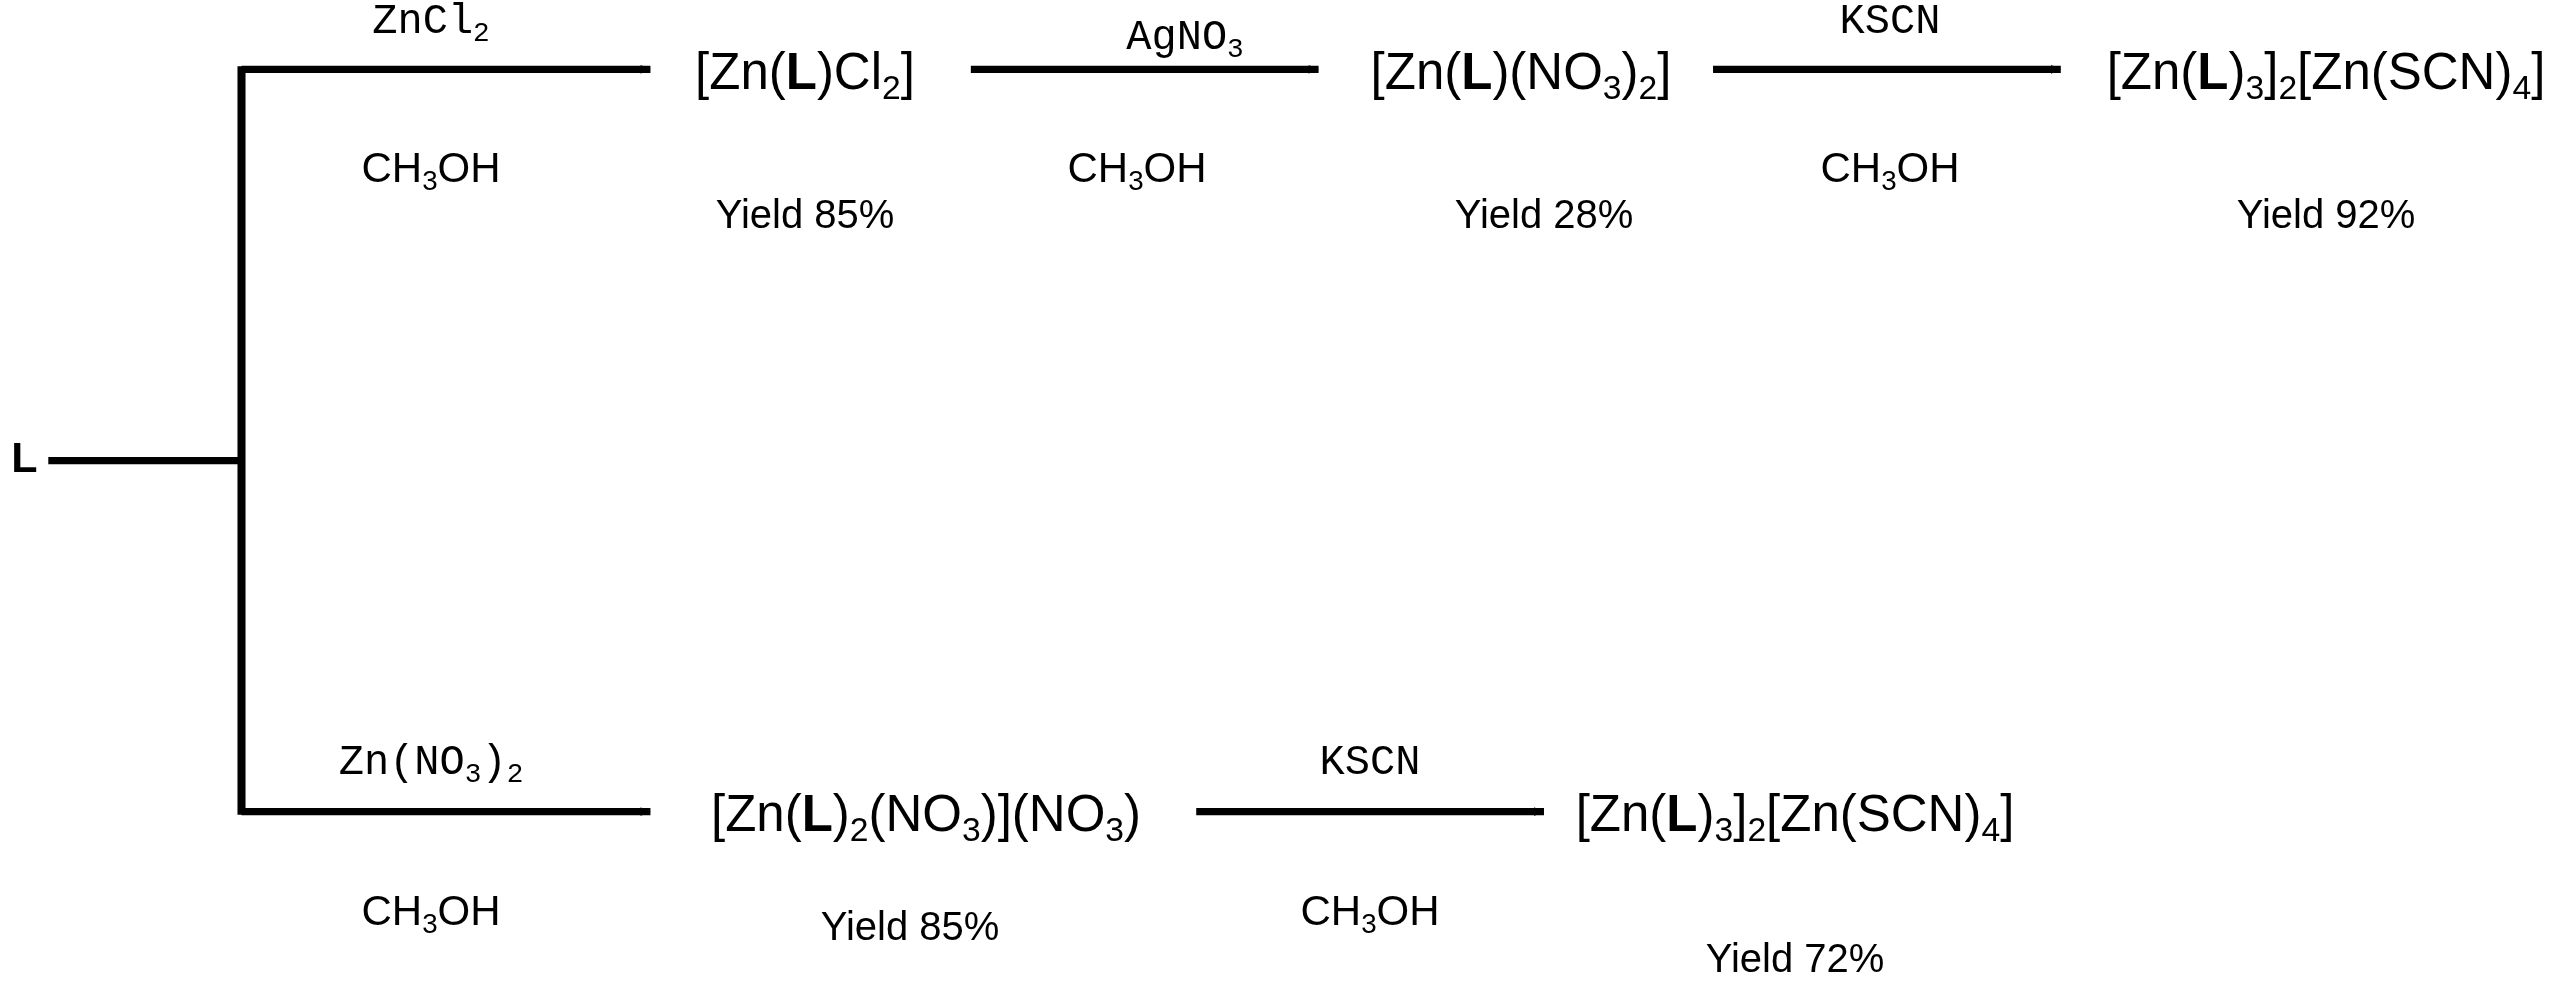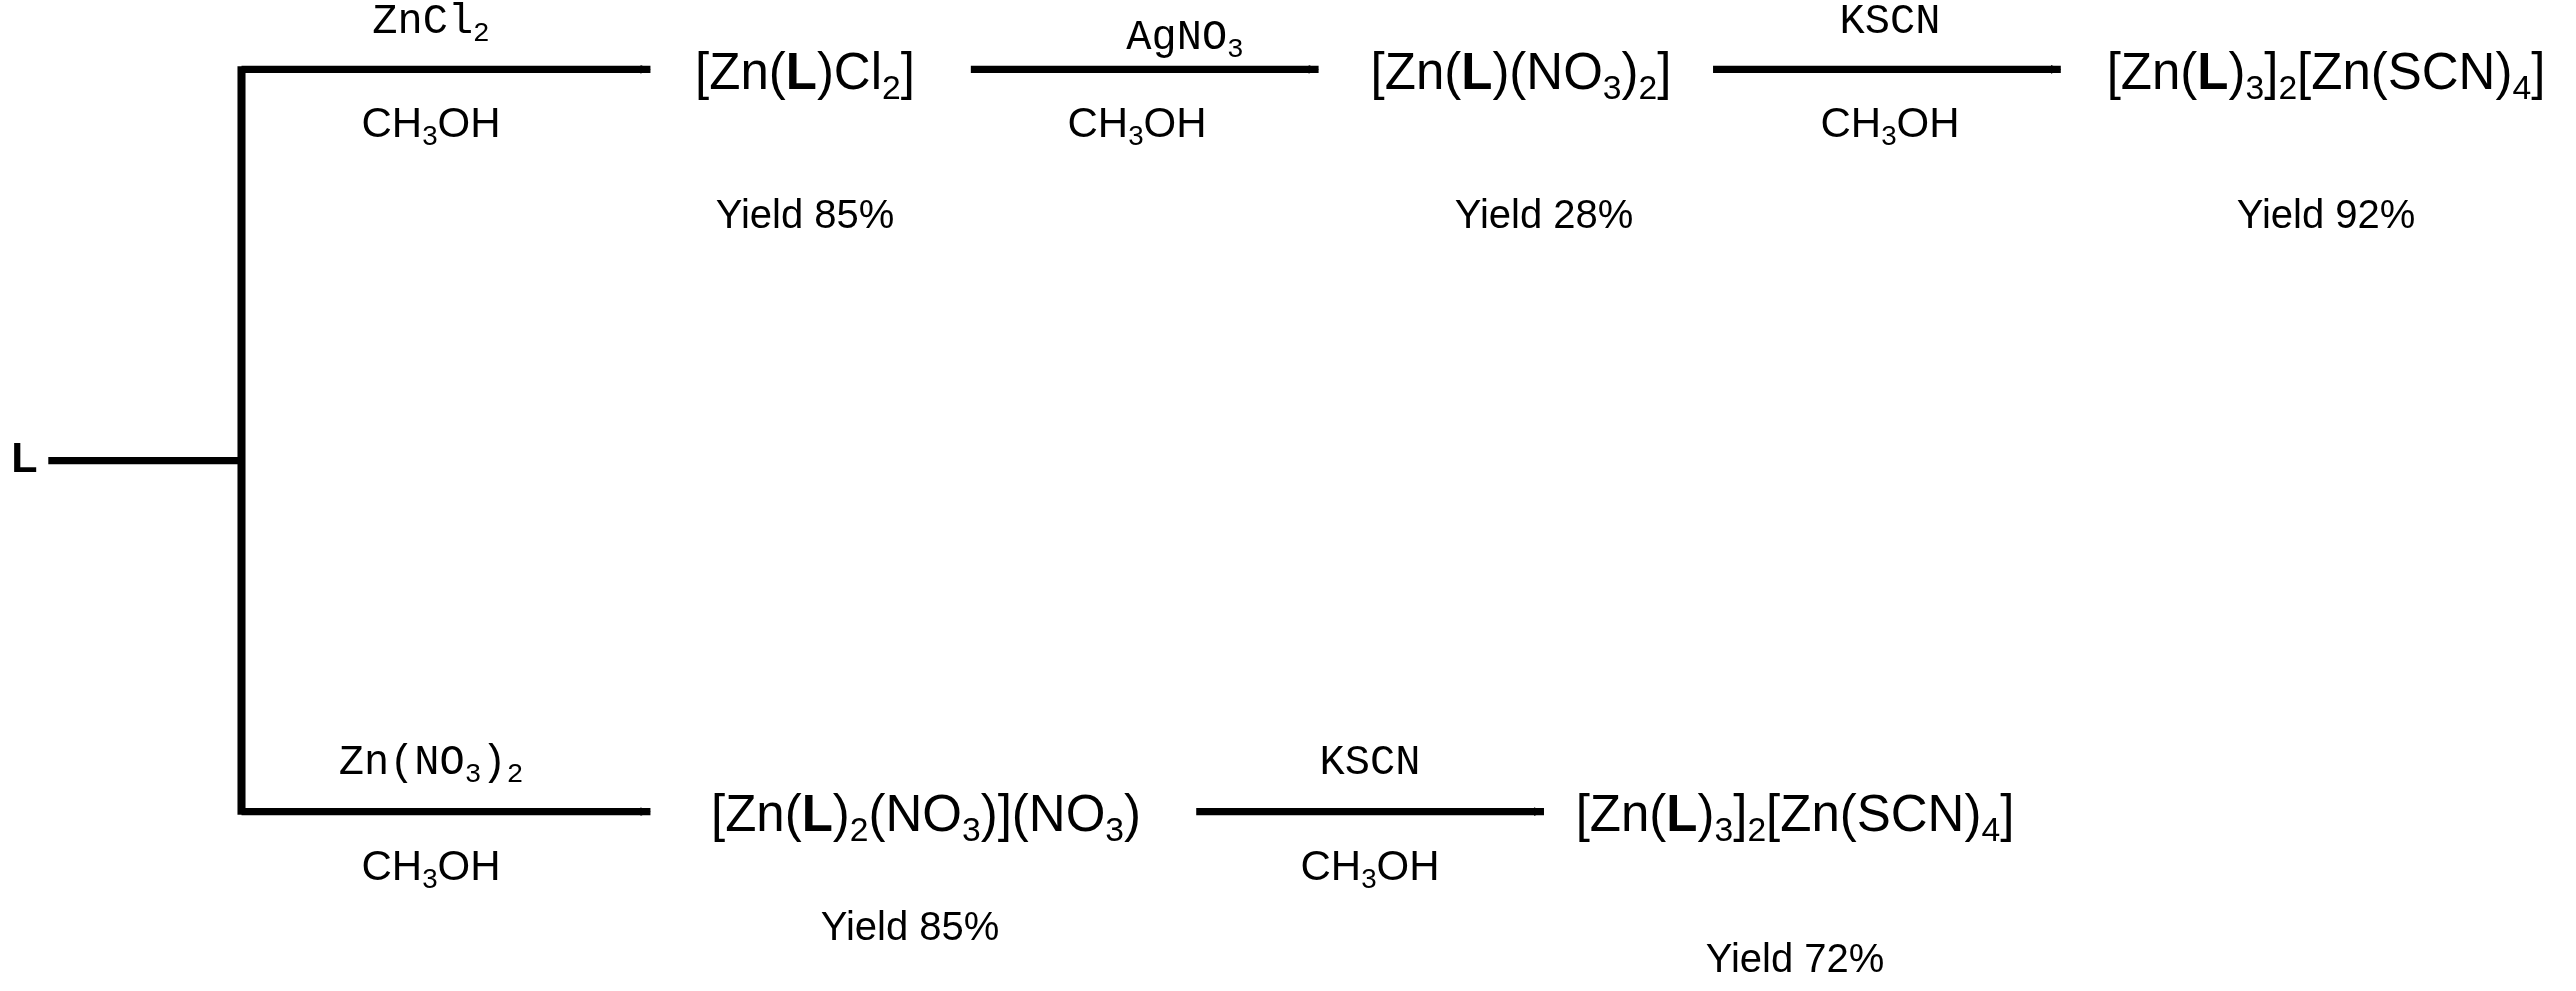--- a/index.html
+++ b/index.html
@@ -25,21 +25,21 @@
   }
   .lbl {
     position: absolute;
     white-space: nowrap;
     line-height: 1.05;
     color: #000000;
     font-family: "Liberation Sans", sans-serif;
   }
   
   .t-reagent   { font-size: 42px; font-family: Liberation Mono, monospace; }
-  .t-solvent   { font-size: 42px; }
+  .t-solvent   { font-size: 42px; margin-top: 45px; }
   .t-product   { font-size: 51px; }
   .t-yield     { font-size: 40px; }
   .t-start     { font-size: 43px; font-weight: bold; }
 
   
   .ctr { transform: translateX(-50%); }
 
   sub {
     font-size: 0.66em;
     vertical-align: -0.30em;

